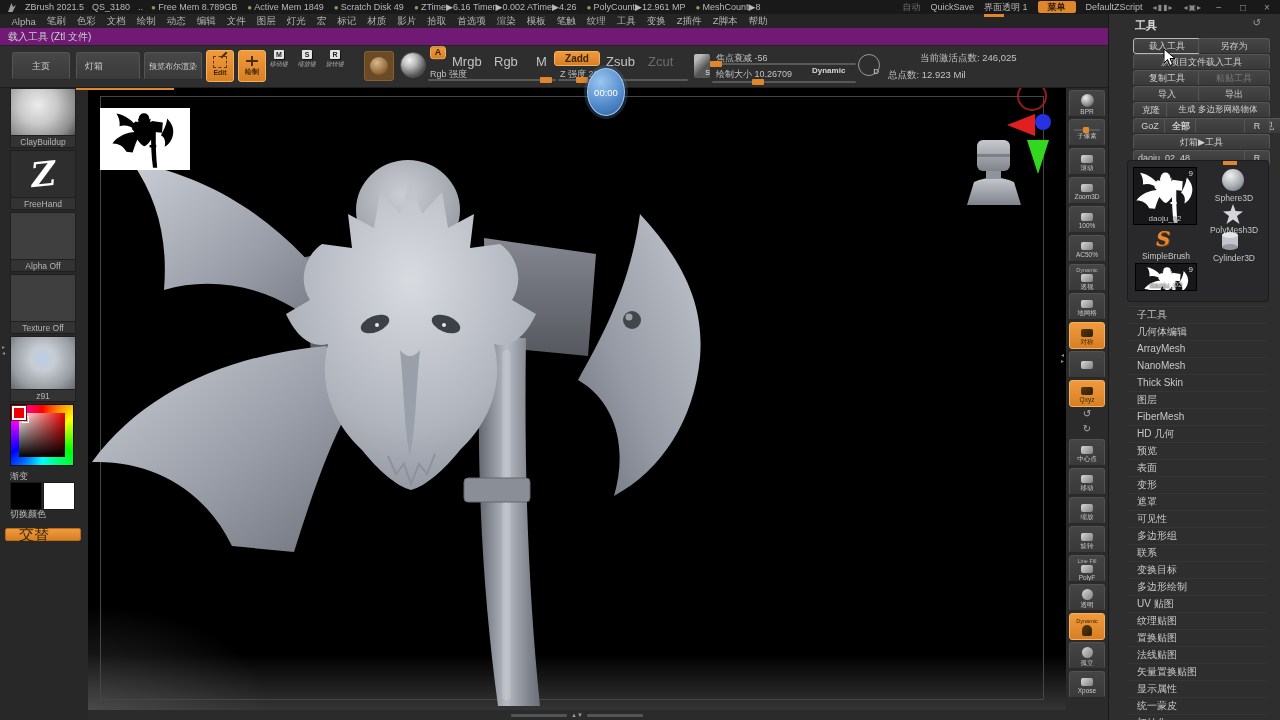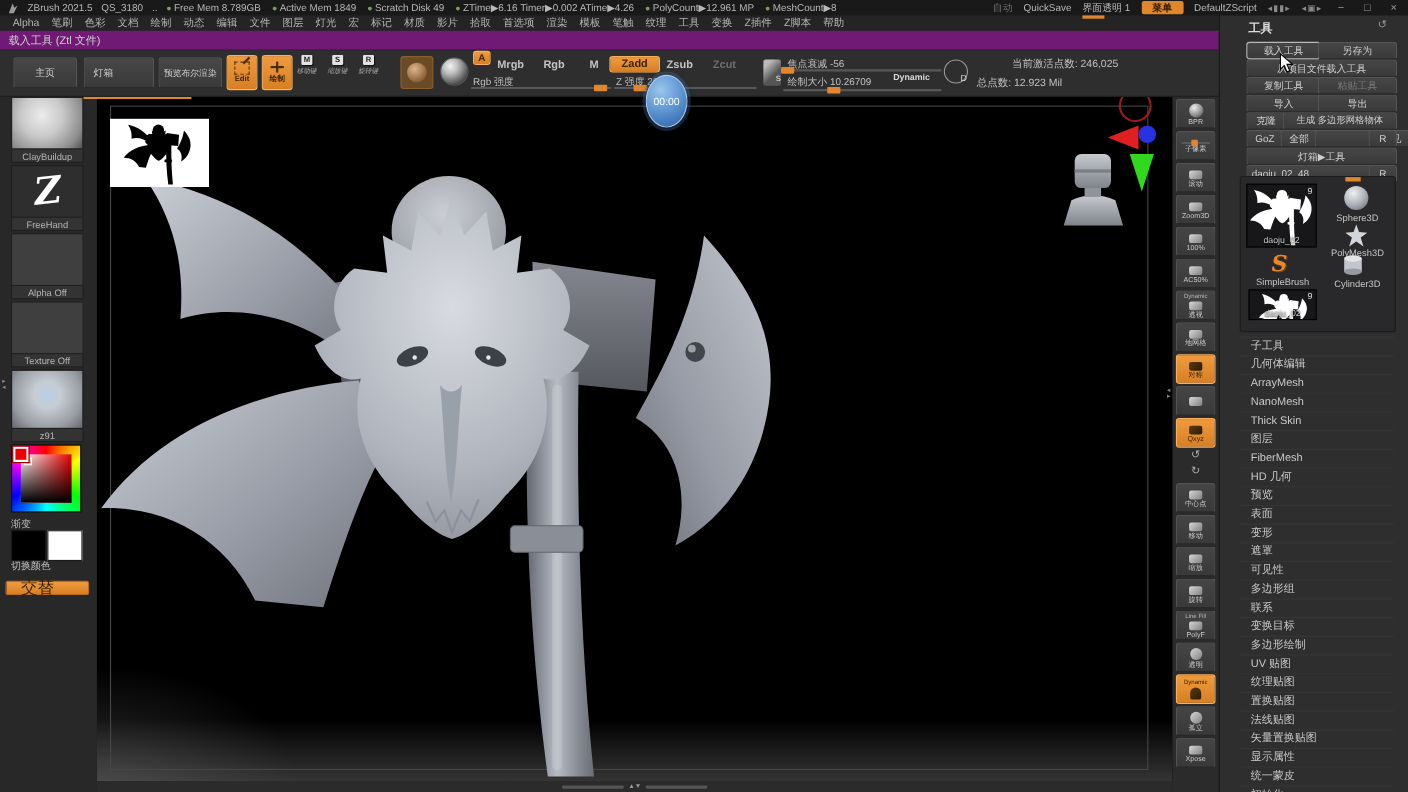--- a/index.html
+++ b/index.html
@@ -32,21 +32,21 @@
   
   .shelf{left:0;top:46px;width:1108px;height:42px;background:#2e2e2e;z-index:30;border-bottom:1px solid #1d1d1d;}
   .sh-btn{background:linear-gradient(#474747,#3a3a3a);border:1px solid #555;border-bottom-color:#2b2b2b;
     border-radius:3px;color:#cfcfcf;font-size:9px;display:flex;align-items:center;justify-content:center;white-space:nowrap;}
   .ob{background:linear-gradient(#f09a3e,#d87f24);border:1px solid #f5b060;border-radius:3px;color:#3a2405;
     display:flex;flex-direction:column;align-items:center;justify-content:center;font-weight:bold;}
   .keycap{display:flex;flex-direction:column;align-items:center;justify-content:center;gap:1px;}
   .keycap .k{width:10px;height:9px;background:#e3e3e3;color:#222;font-size:7px;font-weight:bold;
     display:flex;align-items:center;justify-content:center;border-radius:1px;box-shadow:1px 1px 0 #111;}
   .keycap .kl{font-size:6px;color:#a8a8a8;transform:skewX(-12deg);}
-  .flat{font-size:10px;color:#c3c3c3;font-weight:bold;}
+  .flat{font-size:13px;color:#c3c3c3;}
   .dimtx{color:#6e6e6e;}
   .slider-track{height:2px;background:#585858;border-radius:1px;}
   .slider-handle{width:12px;height:6px;background:#e0862c;border-radius:1px;}
   .pt-line{font-size:9.5px;color:#c2c2c2;white-space:nowrap;}
   .lbl9{font-size:9px;color:#c2c2c2;white-space:nowrap;}
 
   .edit-ic{width:12px;height:10px;border:1px dashed #5a3a10;position:relative;margin-bottom:1px;}
   .edit-ic::after{content:"";position:absolute;right:-2px;top:-3px;width:8px;height:2px;background:#4a2d08;transform:rotate(-45deg);}
   .draw-ic{width:12px;height:10px;position:relative;margin-bottom:1px;}
   .draw-ic::before{content:"";position:absolute;left:5px;top:0;width:2px;height:10px;background:#4a2d08;}
@@ -575,21 +575,21 @@
       <div class="tbtn hl" style="left:6px;top:24px;width:62px;height:14px;" data-name="load-tool-button">载入工具</div>
       <div class="tbtn" style="left:71px;top: 24px;width:66px;height:14px;" data-name="save-as-button">另存为</div>
       <div class="tbtn" style="left:6px;top:40px;width:131px;height:14px;" data-name="load-from-project-button">从项目文件载入工具</div>
       <div class="tbtn" style="left:6px;top:56px;width:62px;height:14px;" data-name="copy-tool-button">复制工具</div>
       <div class="tbtn dim" style="left:71px;top:56px;width:66px;height:14px;" data-name="paste-tool-button">粘贴工具</div>
       <div class="tbtn" style="left:6px;top:72px;width:62px;height:14px;" data-name="import-button">导入</div>
       <div class="tbtn" style="left:71px;top:72px;width:66px;height:14px;" data-name="export-button">导出</div>
       <div class="tbtn" style="left:6px;top:88px;width:30px;height:14px;" data-name="clone-button">克隆</div>
       <div class="tbtn" style="left:39px;top:88px;width:98px;height:14px;font-size:8.5px;" data-name="make-polymesh-button">生成 多边形网格物体</div>
       <div class="tbtn" style="left:6px;top:104px;width:28px;height:14px;" data-name="goz-button">GoZ</div>
-      <div class="tbtn" style="left:37px;top:104px;width:28px;height:14px;" data-name="goz-all-button">全部</div>
+      <div class="tbtn" style="left:37px;top:104px;width:28px;height:14px;font-weight:bold;" data-name="goz-all-button">全部</div>
       <div class="tbtn" style="left:68px;top:104px;width:46px;height:14px;padding-left:46px;" data-name="goz-visible-button">可见</div>
       <div class="tbtn" style="left:117px;top:104px;width:20px;height:14px;" data-name="goz-r-button">R</div>
       <div class="tbtn" style="left:6px;top:120px;width:131px;height:14px;" data-name="lightbox-tool-button">灯箱▶工具</div>
 
       <div class="tbtn" style="left:6px;top:136px;width:108px;height:14px;justify-content:flex-start;padding-left:4px;" data-name="active-tool-slider">daoju_02. 48</div>
       <div class="abs" style="left:96px;top:147px;width:14px;height:4px;background:#e0862c;z-index:2;" data-name="active-tool-slider-handle"></div>
       <div class="tbtn" style="left:117px;top:136px;width:20px;height:14px;" data-name="active-tool-r-button">R</div>
 
       <div class="thumb-panel" data-name="tool-thumbnails-panel">
         <div class="tool-thumb" style="left:5px;top:6px;width:62px;height:56px;" data-name="current-tool-thumbnail">

